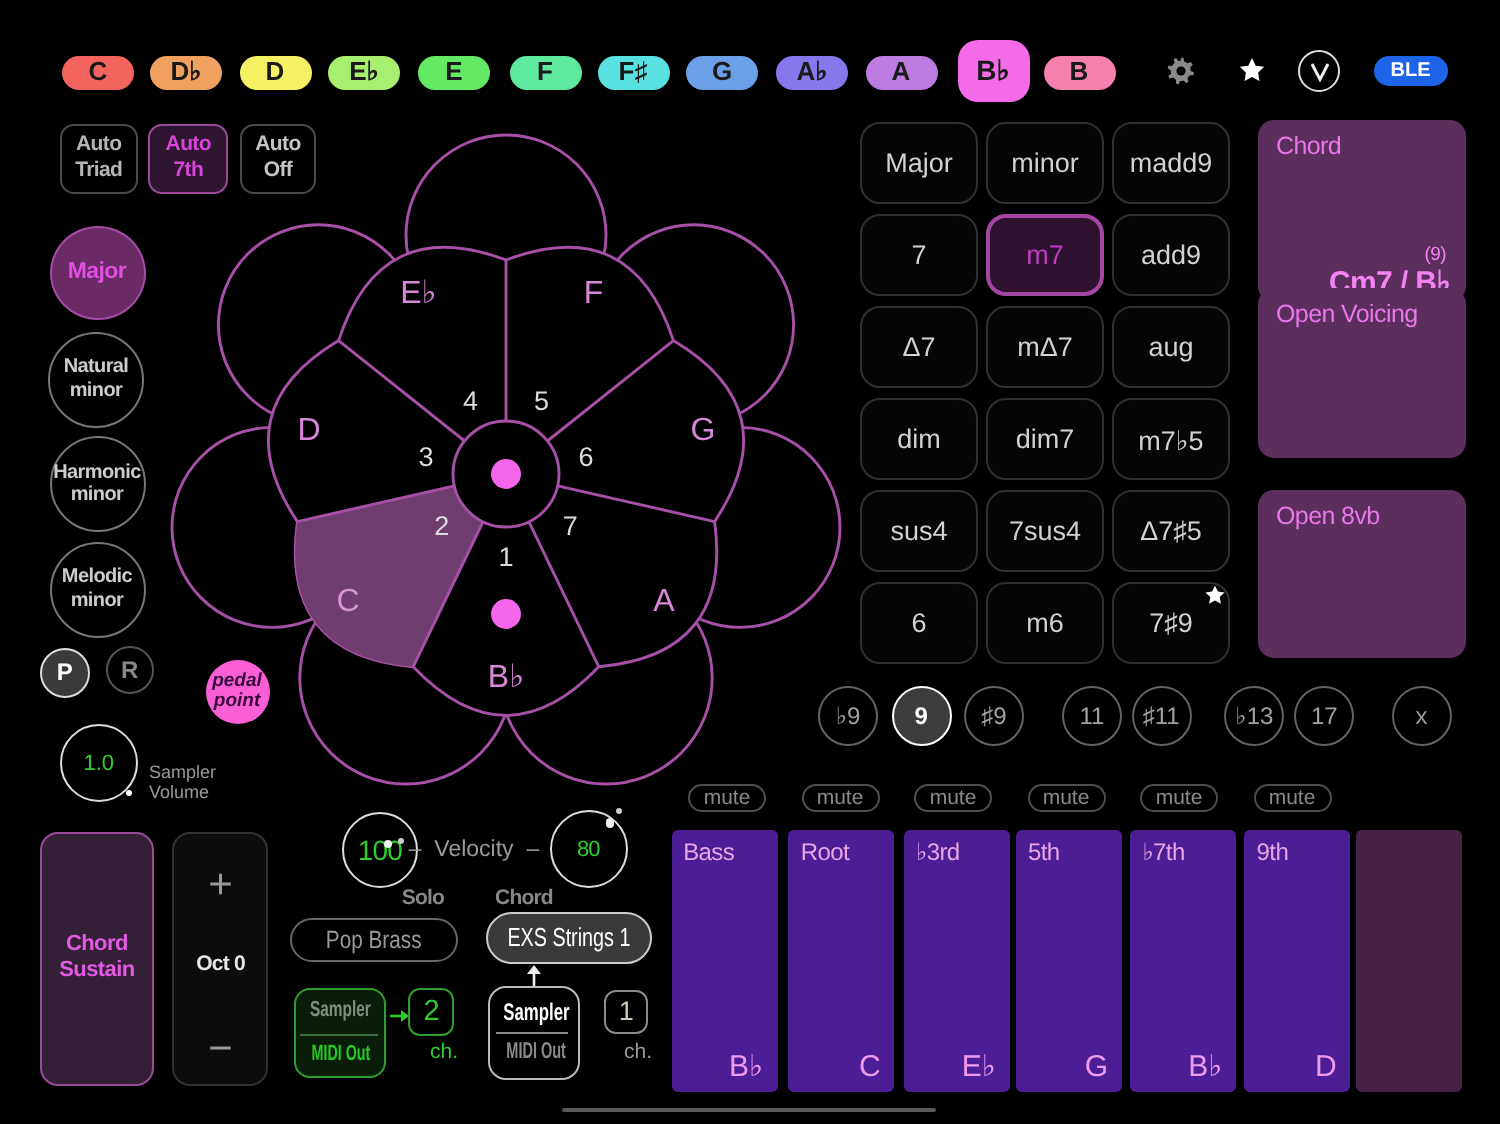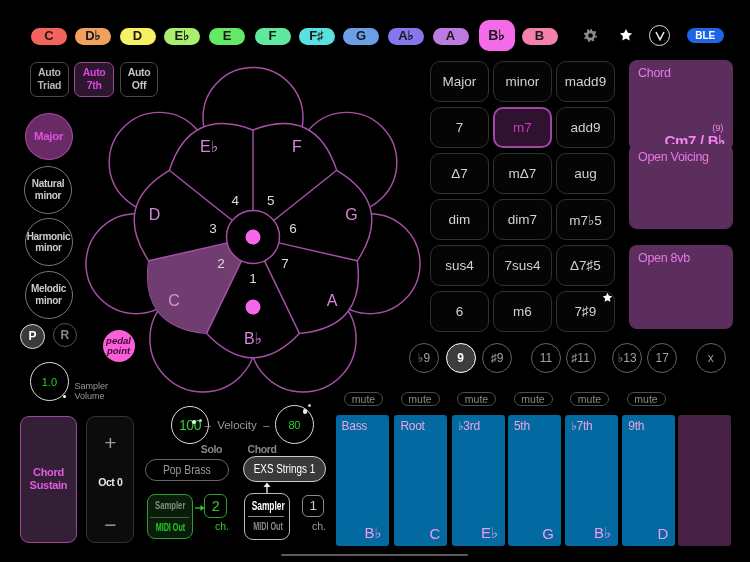--- a/index.html
+++ b/index.html
@@ -1,21 +1,21 @@
 <!DOCTYPE html>
 <html><head><meta charset="utf-8">
 <style>
 html,body{margin:0;padding:0;background:#000;}
 body{width:750px;height:562px;position:relative;overflow:hidden;font-family:"Liberation Sans",sans-serif;-webkit-font-smoothing:antialiased;}
 .abs{position:absolute;box-sizing:border-box;}
 .pill{position:absolute;box-sizing:border-box;top:28px;width:36px;height:16.5px;border-radius:9px;color:#1a1a1a;font-size:13px;font-weight:bold;text-align:center;line-height:16.5px;}
 .circ{position:absolute;box-sizing:border-box;border-radius:50%;display:flex;align-items:center;justify-content:center;text-align:center;white-space:nowrap;}
 .gbtn{position:absolute;box-sizing:border-box;background:#050505;border:1.5px solid #313131;border-radius:10px;color:#d2d2d2;font-size:13.5px;display:flex;align-items:center;justify-content:center;width:59px;height:41px;}
 .mute{position:absolute;box-sizing:border-box;top:392px;height:14px;border-radius:7px;border:1.2px solid #4e4e4e;color:#8a8a8a;font-size:10.5px;text-align:center;line-height:12px;width:39px;}
-.col{position:absolute;box-sizing:border-box;top:414.5px;height:131px;width:53px;background:#0369a1;border-radius:3px;}
+.col{position:absolute;box-sizing:border-box;top:414.5px;height:131px;width:53px;background:#4c1d95;border-radius:3px;}
 .col .lab{position:absolute;left:6px;top:4px;font-size:12px;letter-spacing:-0.3px;color:#e9a6e4;}
 .col .note{position:absolute;right:7px;bottom:4px;font-size:15px;color:#ef9cef;}
 .pan{position:absolute;box-sizing:border-box;left:629px;width:104px;background:#5c2e5e;border-radius:8px;color:#e878e8;font-size:12.5px;letter-spacing:-0.3px;}
 .pan .pl{position:absolute;left:9px;top:6px;}
 .exc{position:absolute;box-sizing:border-box;border-radius:50%;border:1.2px solid #636363;color:#a2a2a2;font-size:12px;width:30px;height:30px;top:343px;text-align:center;line-height:28px;}
 </style></head>
 <body>
 
 <svg class="abs" style="left:0;top:0" width="750" height="562" viewBox="0 0 750 562">
 <g fill="#000" stroke="#a850a8" stroke-width="1.45">

